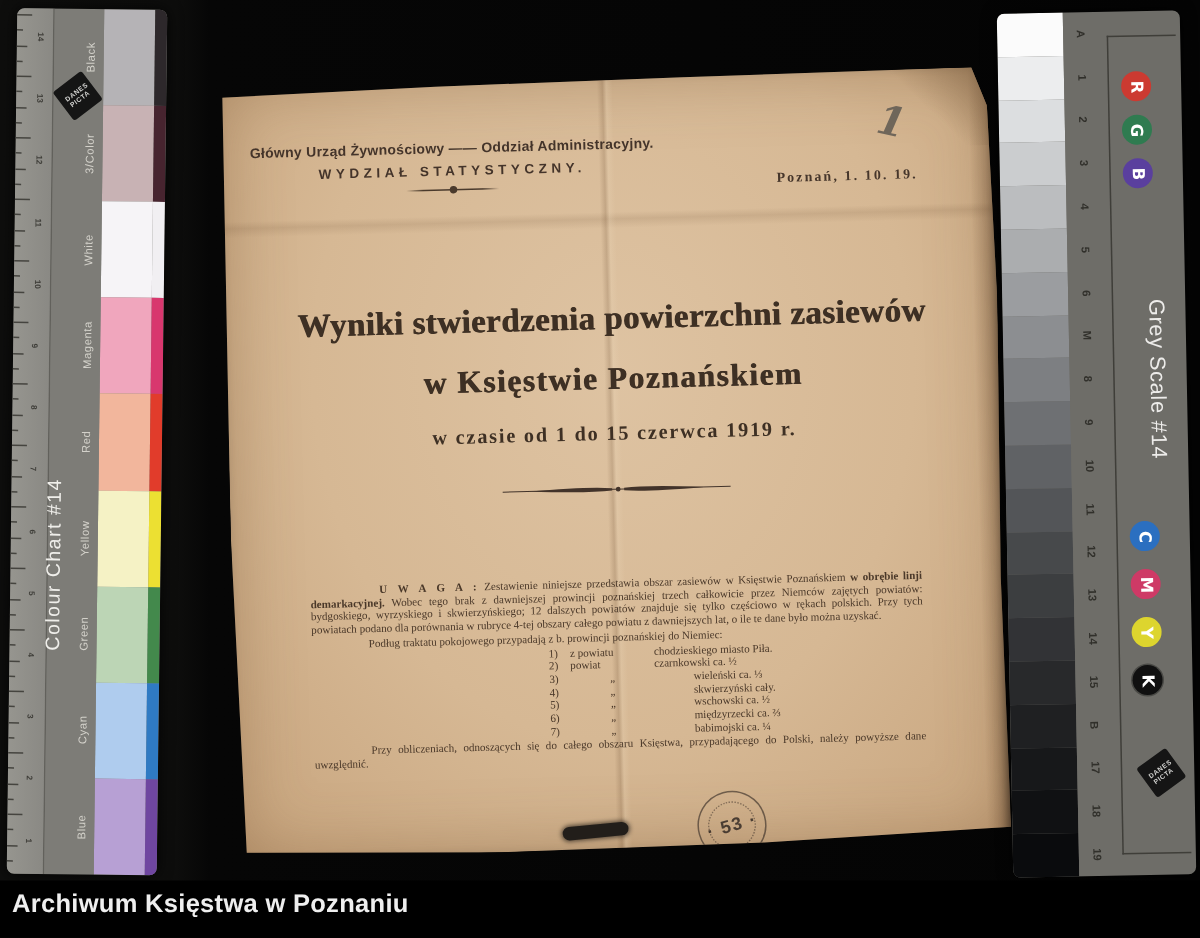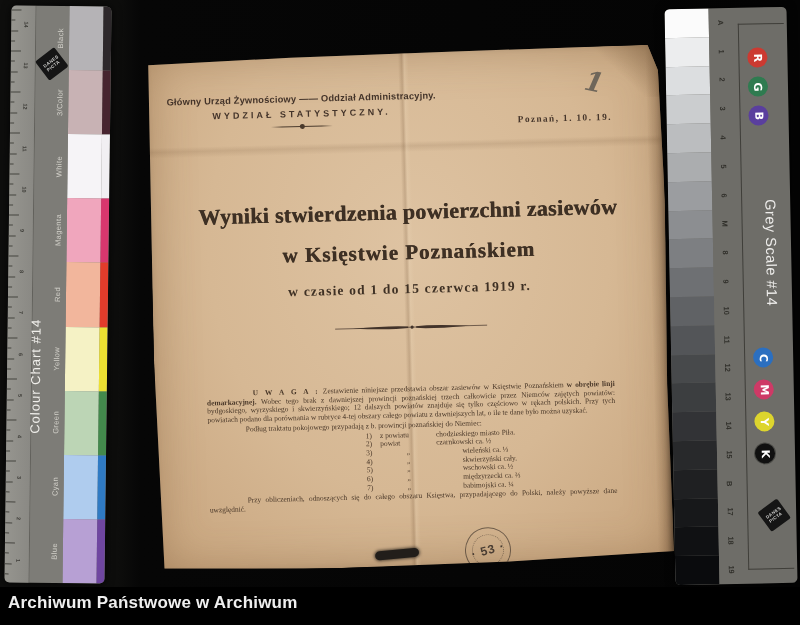--- a/index.html
+++ b/index.html
@@ -440,15 +440,15 @@
       </div>
       <div class="badge" style="top: 404px; background: rgb(221, 213, 46);">
         <span style="color: rgb(255, 255, 255);">Y</span>
       </div>
       <div class="badge" style="top: 436px; background: rgb(16, 16, 16); box-shadow: rgb(74, 74, 70) 0px 0px 0px 1px;">
         <span style="color: rgb(255, 255, 255);">K</span>
       </div>
     </div>
 
   <div class="caption-bar">
-    <span>Archiwum Państwowe w Archiwum</span>
+    <span>Archiwum Księstwa w Poznaniu</span>
   </div>
 </div>
 
 </body></html>

